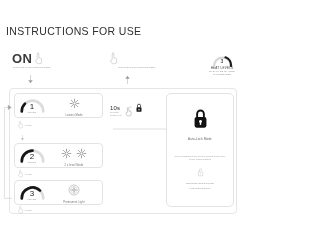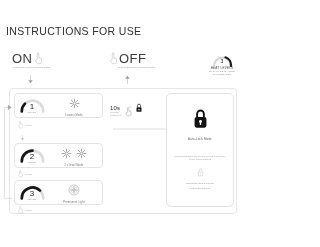--- a/index.html
+++ b/index.html
@@ -12,21 +12,21 @@
   .page{position:relative;width:247px;height:219px;}
 
   
   .title{
     position:absolute;left:6px;top:25px;
     font-size:10.5px;letter-spacing:.35px;font-weight:400;color:#2f2f2f;
   }
 
   
   .onoff{position:absolute;display:flex;align-items:flex-start;}
-  .onoff .word{font-size:13px;font-weight:400;letter-spacing:.5px;color:#3a3a3a;line-height:1;}
+  .onoff .word{font-size:13px;font-weight:700;letter-spacing:.5px;color:#3a3a3a;line-height:1;}
   .onoff .cap{
     position:absolute;top:14px;left:0;width:72px;
     font-size:2.3px;letter-spacing:.05px;color:#9a9a9a;white-space:nowrap;
   }
   #on-block{left:12px;top:52px;}
   #off-block{left:108px;top:52px;}
   #on-block .cap{left:1px;}
   #off-block .cap{left:10px;}
 
   .handicon{width:11px;height:13px;display:inline-block;vertical-align:top;}
@@ -135,21 +135,20 @@
     </svg>
   </div>
 
   <div class="onoff" id="off-block">
     <span class="handicon">
       <svg viewBox="0 0 24 30" width="11" height="13">
         <path d="M9 16 L9 6 a2 2 0 0 1 4 0 L13 14 L16 14 a3 3 0 0 1 3 3 L19 23 a4 4 0 0 1 -4 4 L11 27 a4 4 0 0 1 -3.2 -1.6 L5 21 a2 2 0 0 1 3 -2.4 Z" fill="none" stroke="#b9b9b9" stroke-width="1.3"></path>
         <circle cx="11" cy="2.6" r="1.6" fill="none" stroke="#c8c8c8" stroke-width="1"></circle>
       </svg>
     </span>
-    <span class="word">OFF</span>
     <div class="cap">Long push on/off permanent button</div>
   </div>
   <div class="arrow-v" id="arrow-off">
     <svg viewBox="0 0 10 14" width="7" height="9">
       <path d="M5 14 L5 2" stroke="#bdbdbd" stroke-width="1"></path>
       <path d="M1.5 6 L5 1 L8.5 6 Z" fill="#9e9e9e"></path>
     </svg>
   </div>
 
   <div id="heat-badge">

